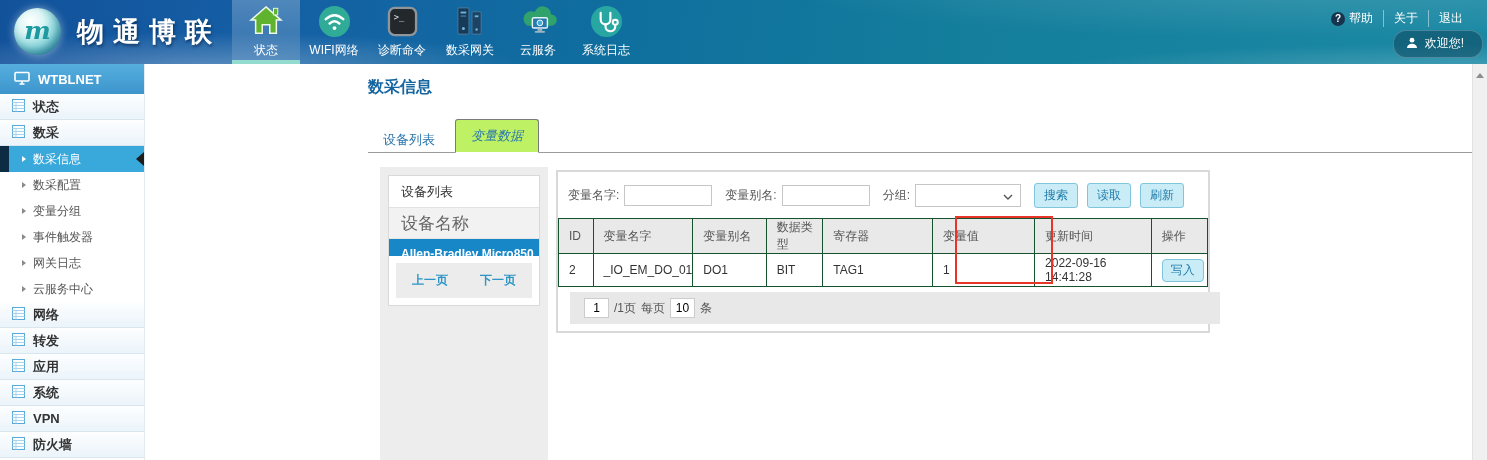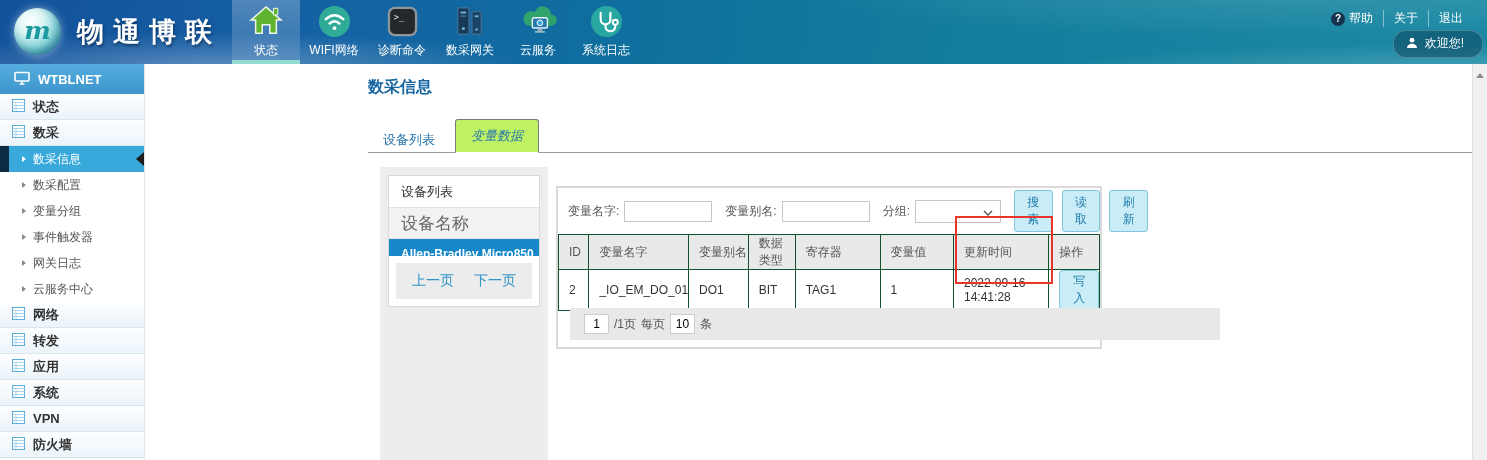--- a/index.html
+++ b/index.html
@@ -61,23 +61,23 @@
     border-radius:3px 3px 0 0; background:#bef264; position:relative;font-style:italic; }
   .tab-line { position:absolute; left:368px; top:152px; width:1104px; border-top:1px solid #9b9b9b; }
 
   .gray-col { position:absolute; left:380px; top:167px; width:168px; height:293px; background:#ededed; }
   .device-panel { position:absolute; left:388px; top:175px; width:152px; background:#fff; border:1px solid #d9d9d9; }
   .dp-title { height:32px; line-height:32px; padding-left:12px; border-bottom:1px solid #e2e2e2; font-size:13px; color:#333; }
   .dp-colhead { height:31px; line-height:31px; padding-left:12px; background:#f2f2f2; color:#666; font-size:17px; border-bottom:1px solid #e6e6e6; }
   .dp-device { height:17px; line-height:31px; padding-left:12px; background:#1787c8; color:#fff; font-weight:bold; font-size:12px; cursor:pointer; }
   .dev-pager { padding:7px; }
   .dev-pager-box { background:#ececec; display:flex; justify-content:space-between; padding:9px 16px; }
-  .pager-link { color:#2f95c5; font-size:14px; cursor:pointer; }
-
-  .right-panel { position:absolute; left:556px; top:186px; width:546px; height:163px; background:#fff; border:2px solid #d9d9d9; }
+  .pager-link { color:#2f95c5; font-size:12px; cursor:pointer;font-weight:bold; }
+
+  .right-panel { position:absolute; left:556px; top:170px; width:654px; height:163px; background:#fff; border:2px solid #d9d9d9; }
   .filter-row { position:absolute; left:10px; top:11px; height:24px; display:flex; align-items:center; }
   .fl-label { font-size:12px; color:#555; margin-right:5px; white-space:nowrap; }
   .txt { width:88px; height:21px; border:1px solid #c6c6c6; margin-right:13px; font-size:12px; padding:0 4px; font-family:inherit; }
   .sel { width:106px; height:23px; border:1px solid #c6c6c6; background:#fff; display:flex; align-items:center;
     justify-content:space-between; padding:0 7px; margin-right:13px; cursor:pointer; }
   .btn { background:#c9ecf6; border:1px solid #7fc5dc; color:#1f7cab; font-size:12px; padding:3px 9px;
     border-radius:3px; margin-right:9px; cursor:pointer; font-family:inherit; }
   .btn-sm { padding:2px 8px; border-radius:4px; margin:0; }
 
   .vtable { position:absolute; left:0; top:46px; border-collapse:collapse; }

